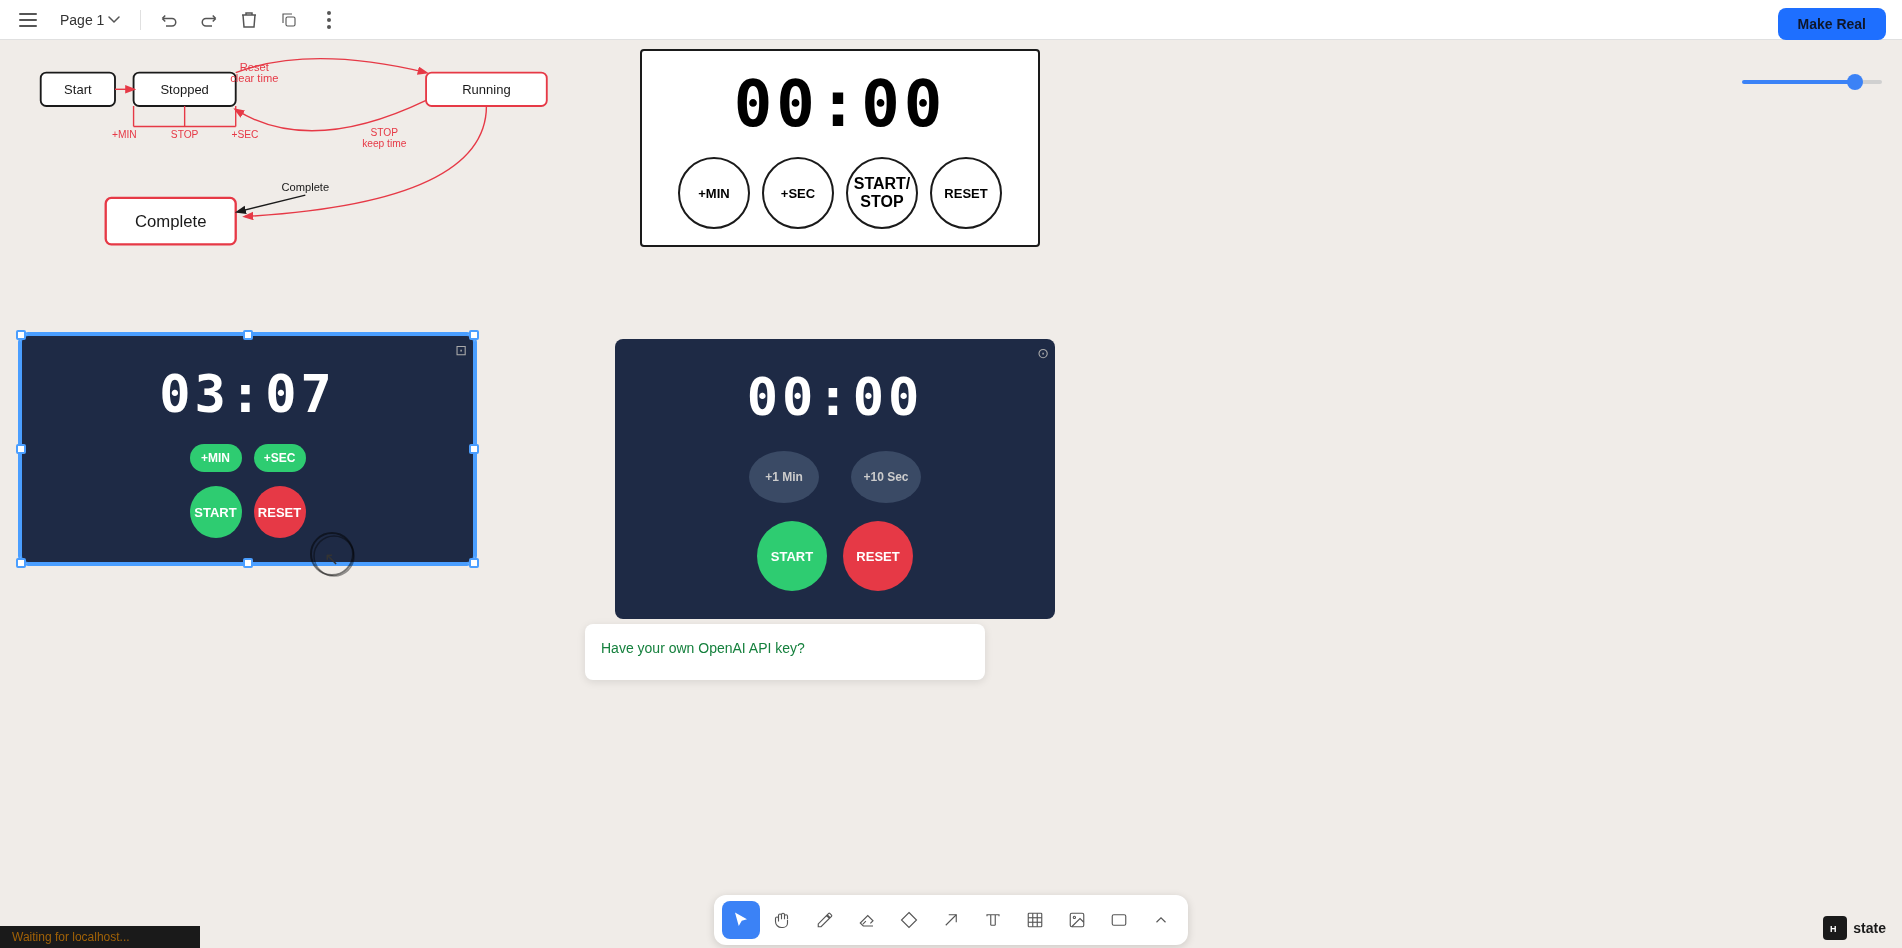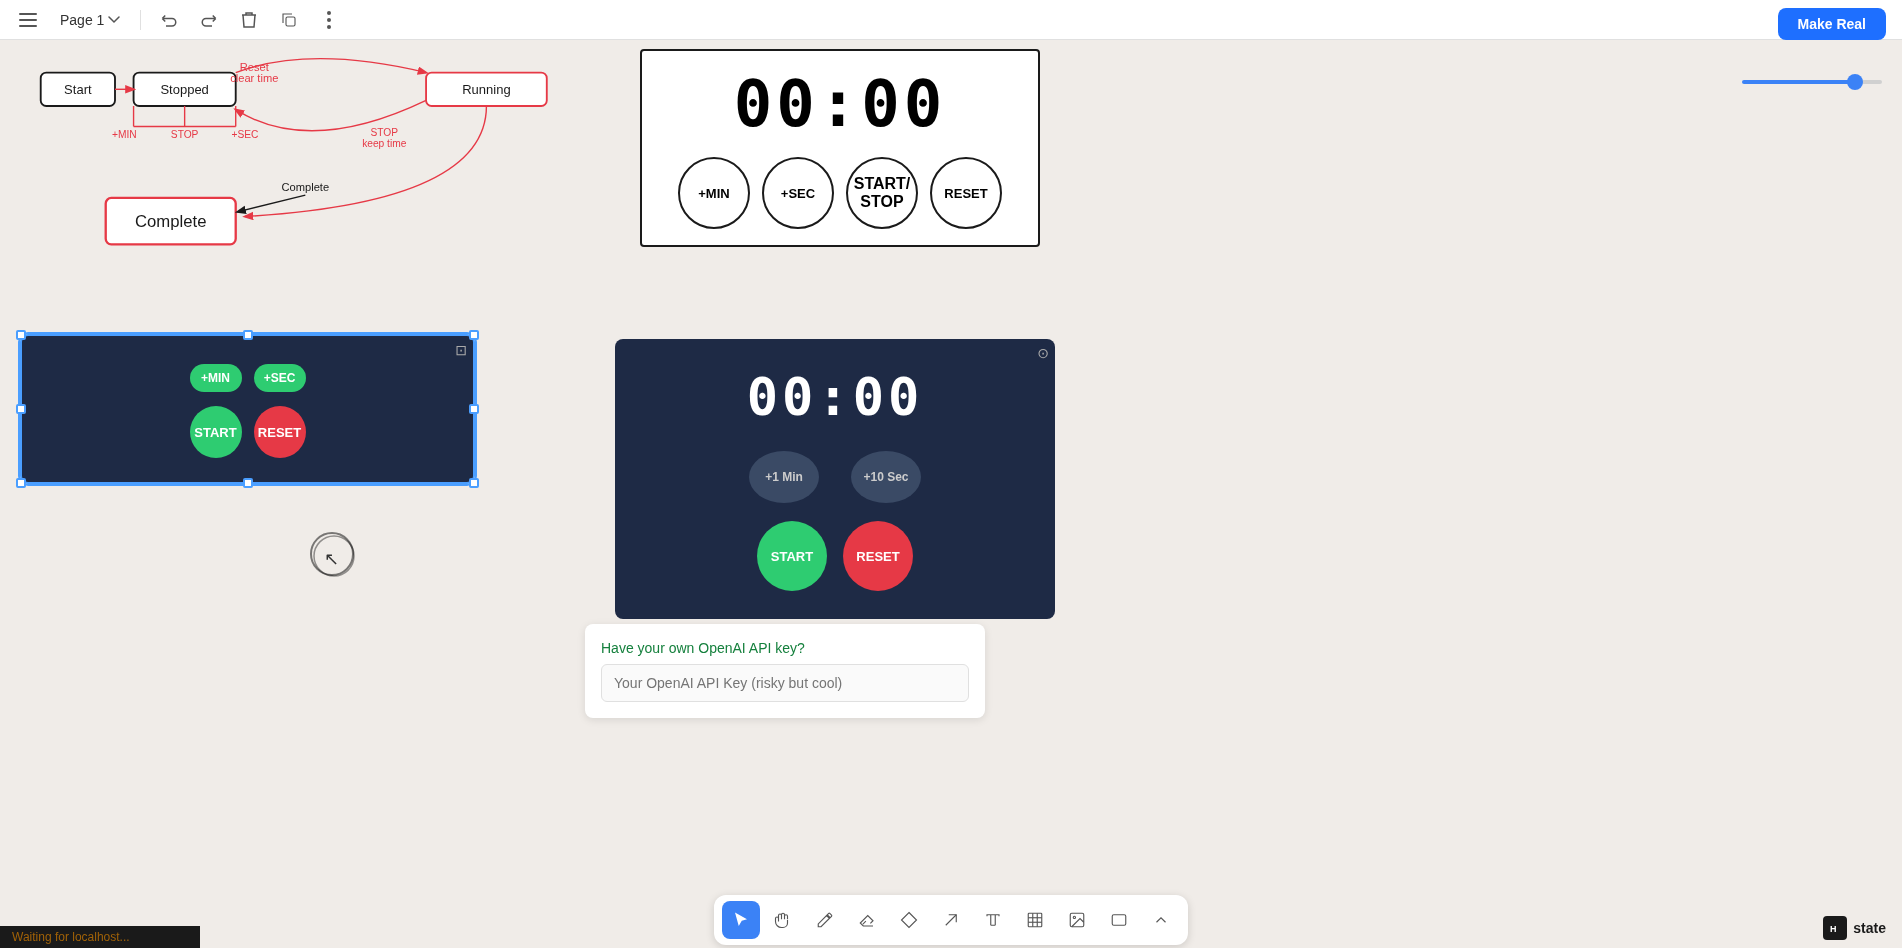--- a/index.html
+++ b/index.html
@@ -35,21 +35,21 @@
       width: 32px; height: 32px;
       display: flex; align-items: center; justify-content: center;
       border-radius: 6px; cursor: pointer; color: #555; font-size: 16px;
     }
 
     
     .make-real-btn {
       position: absolute;
       top: 8px; right: 16px;
       background: #1e6fff;
-      color: #ffffff;
+      color: #0f172a;
       font-size: 14px; font-weight: 600;
       padding: 8px 20px;
       border-radius: 8px;
       cursor: pointer;
       z-index: 200;
     }
 
     
     .zoom-slider-container {
       position: absolute;
@@ -491,20 +491,21 @@
     <div class="selection-handle sh-tr"></div>
     <div class="selection-handle sh-bl"></div>
     <div class="selection-handle sh-br"></div>
     <div class="selection-handle sh-tc"></div>
     <div class="selection-handle sh-bc"></div>
     <div class="selection-handle sh-ml"></div>
     <div class="selection-handle sh-mr"></div>
 
     <div style="position:absolute;top:6px;right:6px;color:#aaa;font-size:14px;">⊡</div>
 
+    <div class="timer-display-dark">03:07</div>
     <div class="timer-btns-row1">
       <button class="timer-btn-dark-small min">+MIN</button>
       <button class="timer-btn-dark-small sec">+SEC</button>
     </div>
     <div class="timer-btns-row2">
       <button class="timer-btn-dark-round btn-start">START</button>
       <button class="timer-btn-dark-round btn-reset">RESET</button>
     </div>
   </div>
 
@@ -527,21 +528,20 @@
       <button class="timer-btn-gray">+10 Sec</button>
     </div>
     <div class="timer-btns-row2b">
       <button class="timer-btn-round2 btn-start">START</button>
       <button class="timer-btn-round2 btn-reset">RESET</button>
     </div>
   </div>
 
   <div class="api-box">
     <div class="api-question">Have your own OpenAI API key?</div>
-    <input class="api-input" type="text" placeholder="Your OpenAI API Key (risky but cool)" style="">
   </div>
 
 </div>
 
 <div class="bottom-toolbar">
   <div class="bottom-tool-group">
     <div class="tool-btn active">
       <svg width="18" height="18" viewBox="0 0 24 24" fill="currentColor">
           <path d="M4 2l16 9-7 2-4 7z"></path>
         </svg>

